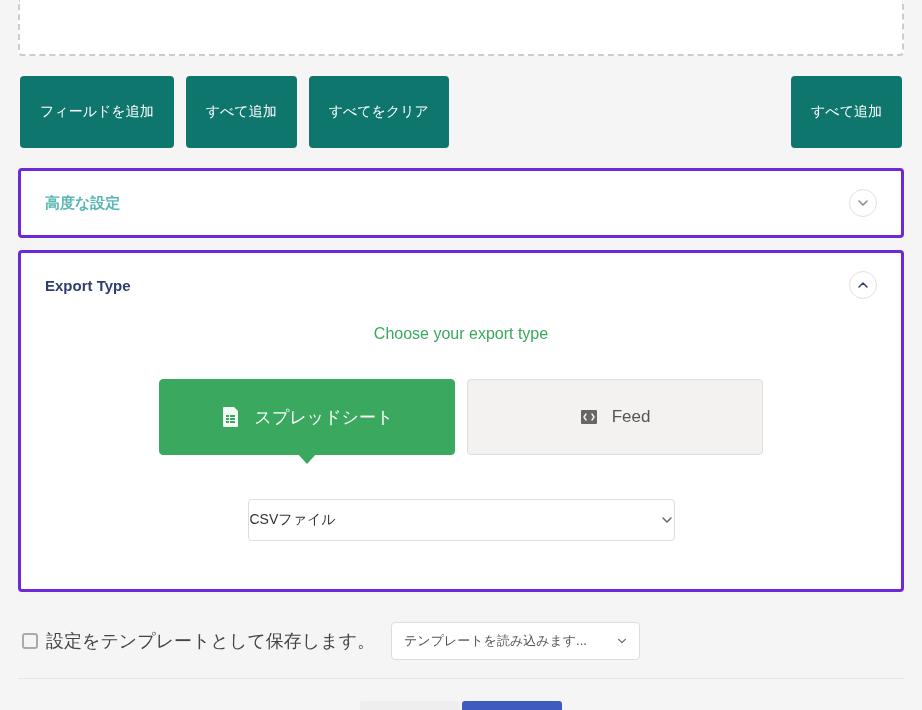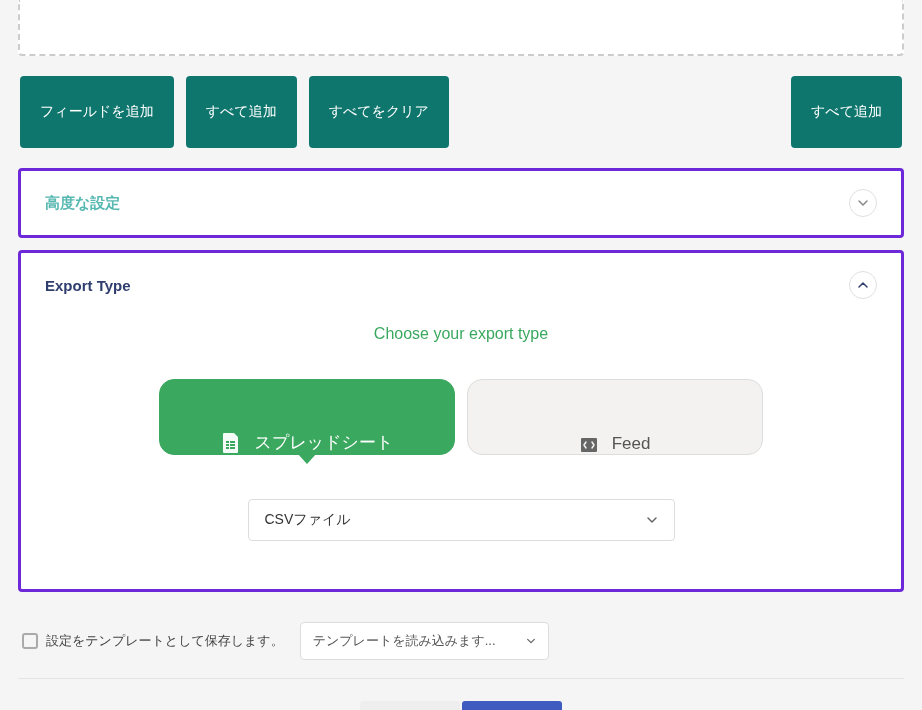--- a/index.html
+++ b/index.html
@@ -11,31 +11,31 @@
 .btn-teal { background: #0f766e; color: #fff; border: none; padding: 27px 20px; border-radius: 4px; font-size: 14px; cursor: pointer; font-weight: 500; }
 .panel { background: #fff; border: 3px solid #6d28d9; border-radius: 4px; margin-bottom: 12px; }
 .panel-header { display: flex; align-items: center; justify-content: space-between; padding: 18px 24px; cursor: pointer; }
 .panel-title-teal { color: #57b8b2; font-weight: 600; font-size: 15px; }
 .panel-title-navy { color: #2f3e6e; font-weight: 600; font-size: 15px; }
 .chevron-circle { width: 28px; height: 28px; border: 1px solid #e0e0e0; border-radius: 50%; display: flex; align-items: center; justify-content: center; color: #888; }
 .chevron-circle.dark { color: #2f3e6e; }
 .panel-body { padding: 8px 24px 48px; }
 .choose-title { text-align: center; color: #3aa85f; font-size: 16px; font-weight: 400; margin-bottom: 36px; }
 .type-row { display: flex; justify-content: center; gap: 12px; margin-bottom: 44px; }
-.type-btn { width: 296px; height: 76px; border-radius: 15px; display: flex; align-items: flex-end; justify-content: center; gap: 14px; font-size: 17px; cursor: pointer; position: relative; border: 1px solid #ddd; }
+.type-btn { width: 296px; height: 76px; border-radius: 4px; display: flex; align-items: center; justify-content: center; gap: 14px; font-size: 17px; cursor: pointer; position: relative; border: 1px solid #ddd; }
 .type-btn.active { background: #3aa85f; color: #fff; border-color: #3aa85f; }
 .type-btn.active::after { content: ""; position: absolute; bottom: -10px; left: 50%; transform: translateX(-50%); width: 0; height: 0; border-left: 10px solid transparent; border-right: 10px solid transparent; border-top: 11px solid #3aa85f; }
 .type-btn.inactive { background: #f3f2f1; color: #555; }
 .type-icon { display: inline-flex; }
 .select-wrap { display: flex; justify-content: center; }
-.select-box { width: 427px; border: 1px solid #ddd; border-radius: 4px; padding: 11px 16px; display: flex; align-items: center; justify-content: space-between; background: #fff; cursor: pointer; font-size: 14px; color: #333; }
+.select-box { width: 427px; border: 1px solid #ddd; border-radius: 4px; padding: 11px 1px; display: flex; align-items: center; justify-content: space-between; background: #fff; cursor: pointer; font-size: 14px; color: #333; }
 .template-row { display: flex; align-items: center; gap: 16px; padding: 18px 4px; border-bottom: 1px solid #e5e5e5; }
 .checkbox-wrap { display: flex; align-items: center; gap: 8px; cursor: pointer; }
 .checkbox-box { width: 16px; height: 16px; border: 2px solid #aaa; border-radius: 3px; display: inline-block; }
-.checkbox-label { font-size: 13px; color: #444; text-align: center; }
+.checkbox-label { font-size: 18px; color: #444; text-align: center; }
 .template-select { border: 1px solid #ddd; border-radius: 4px; padding: 9px 12px; display: flex; align-items: center; gap: 30px; background: #fff; cursor: pointer; font-size: 13px; color: #555; }
 .nav-row { display: flex; justify-content: center; gap: 2px; padding: 22px 0; }
 .nav-btn { display: flex; align-items: center; gap: 18px; padding: 13px 22px; border-radius: 3px; font-size: 14px; cursor: pointer; border: none; font-weight: 500; }
 .nav-back { background: #eeeeee; color: #555; }
 .nav-next { background: #3f5bbf; color: #fff; }
 .chev { display: inline-flex; }
 </style>
 </head>
 <body>
 

